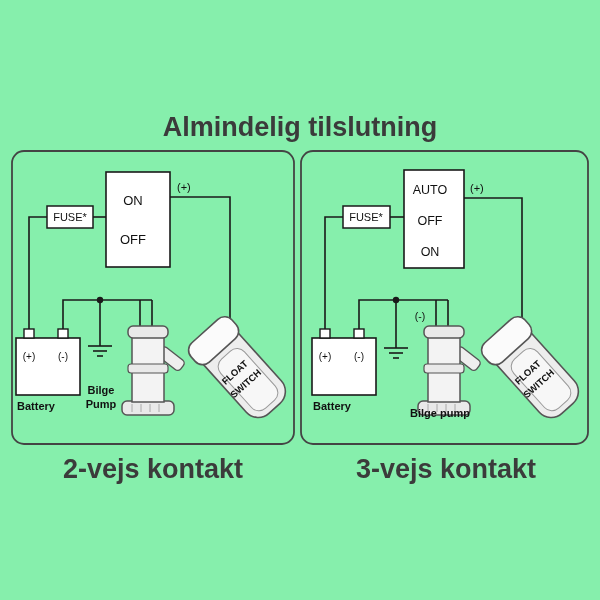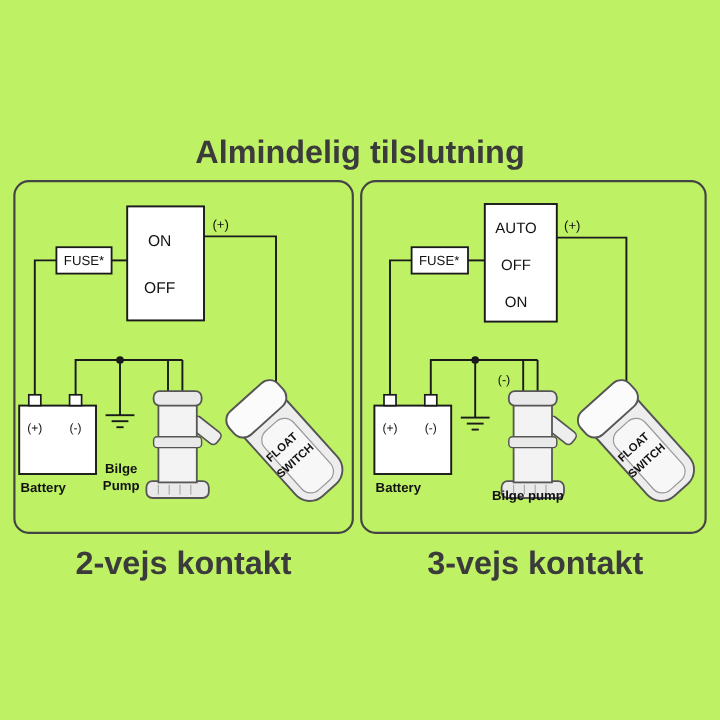--- a/index.html
+++ b/index.html
@@ -1,19 +1,19 @@
 <!DOCTYPE html>
 <html><head>
 <meta charset="utf-8">
 <style>
   html,body{margin:0;padding:0;background:#ffffff;}
   .canvas{
     position:relative;
     width:600px;height:600px;
-    background:#bef264;
+    background:#86efac;
     font-family:"Liberation Sans",sans-serif;
     overflow:hidden;
   }
   svg{display:block;}
   text{font-family:"Liberation Sans",sans-serif;fill:#111111;}
   .big{font-weight:bold;fill:#3b3b3b;}
 </style>
 </head>
 <body>
 

